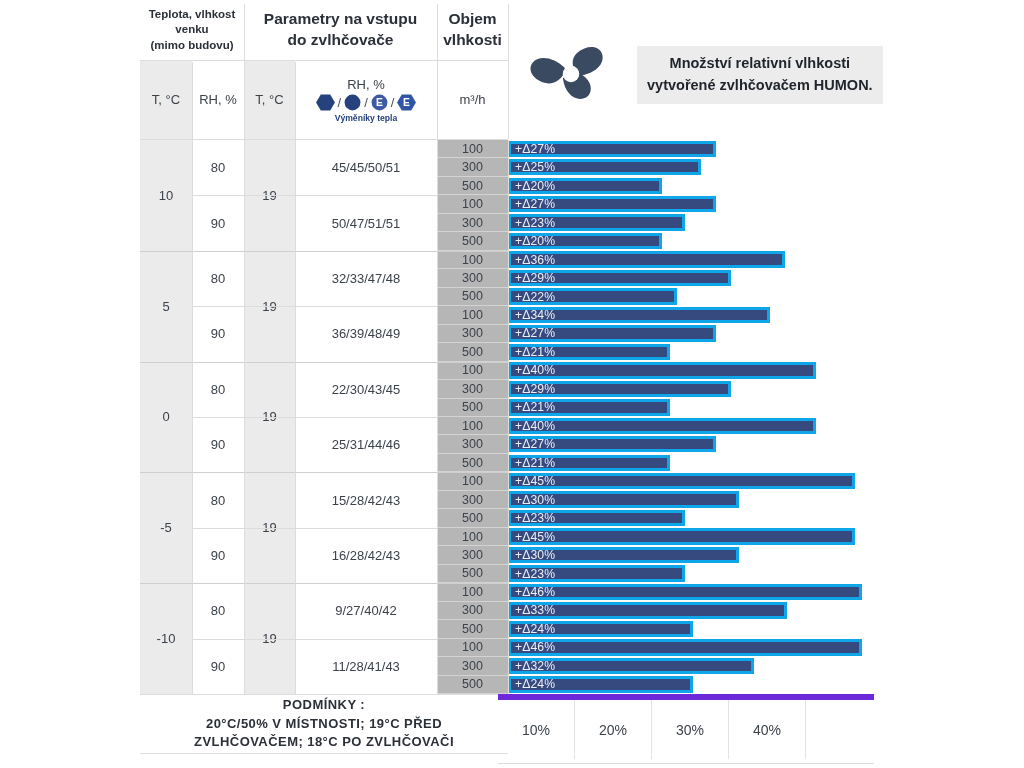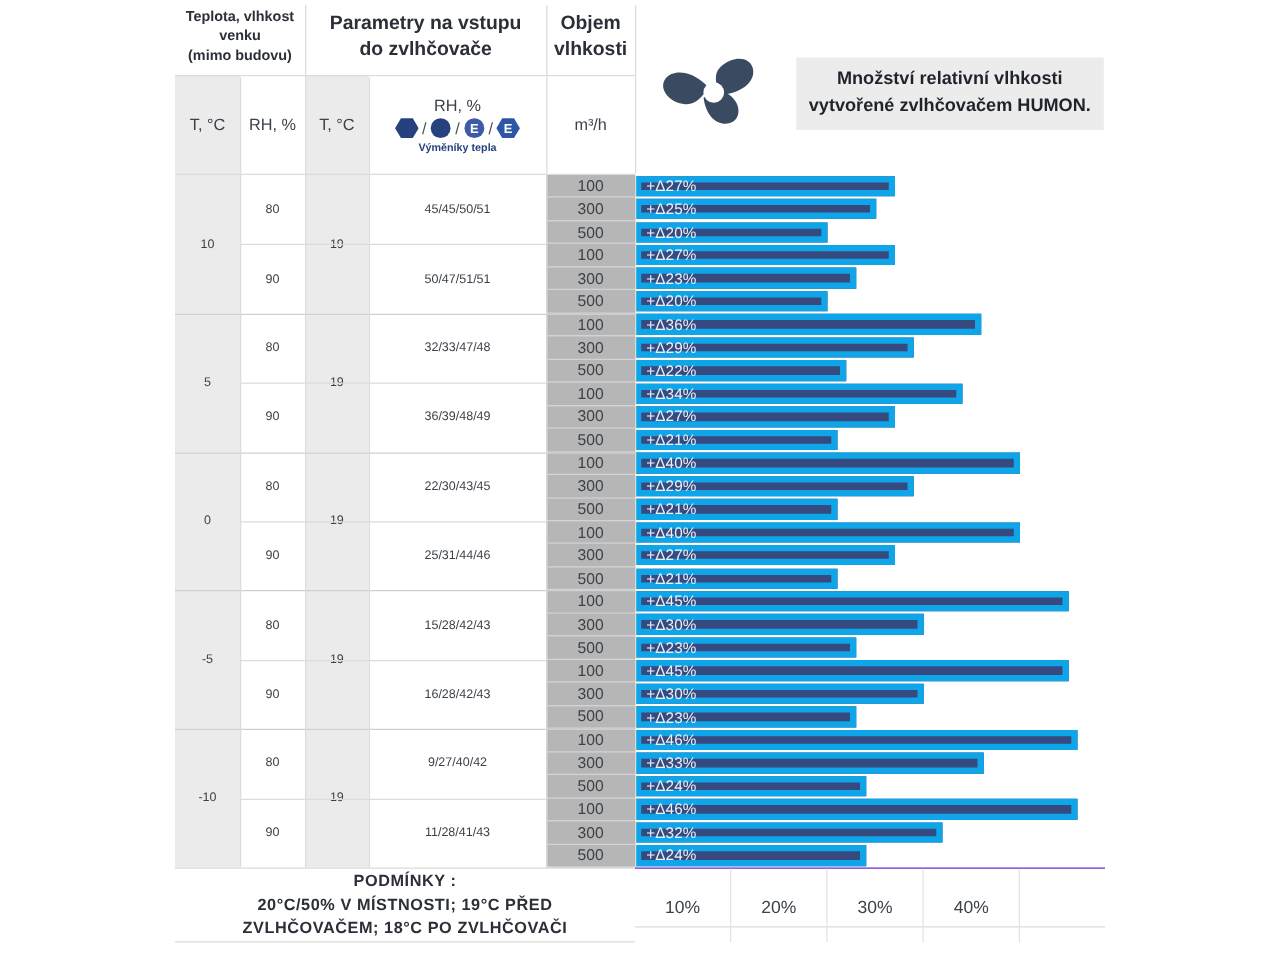--- a/index.html
+++ b/index.html
@@ -28,21 +28,21 @@
   
   
 
   .tint-light{background:#ebebeb;}
 
   .body-zone{position:absolute;left:0;top:140px;width:744px;height:554px;}
 
   .tcol,.rhcol,.t2col,.prmcol{
     position:absolute;box-sizing:border-box;
     display:flex;align-items:center;justify-content:center;
-    font-size:10px;color:#3c424a;
+    font-size:13px;color:#3c424a;
   }
   .tcol{left:0;width:52px;}
   .rhcol{left:52px;width:52px;}
   .t2col{left:104px;width:51px;}
   .prmcol{left:155px;width:142px;}
 
   .vol-cell{
     position:absolute;left:297px;width:71px;height:18.467px;
     box-sizing:border-box;
     display:flex;align-items:center;justify-content:center;
@@ -51,32 +51,32 @@
     border-bottom:1px solid #d3d3d3;
   }
 
   .barrow{
     position:absolute;left:368px;width:376px;height:18.467px;
     box-sizing:border-box;
   }
   .bar{
     position:absolute;left:0;top:0.6px;height:16.4px;
     background:#364a7f;
-    border:5px solid #0ea5e9;
+    border:3px solid #0ea5e9;
     box-sizing:border-box;
     display:flex;align-items:center;
   }
   .bar span{
     color:#eef0f6;font-size:12.2px;font-weight:500;
     padding-left:4px;white-space:nowrap;letter-spacing:.1px;
   }
 
   
-  .axis{position:absolute;left:368px;top:694px;width:376px;height:48px;
-        border-top:1px solid #6d28d9;border-bottom:1px solid #dcdcdc;box-sizing:border-box;}
+  .axis{position:absolute;left:358px;top:694px;width:376px;height:70px;
+        border-top:6px solid #6d28d9;border-bottom:1px solid #dcdcdc;box-sizing:border-box;}
   .axis-cell{
     position:absolute;top:0;height:59px;width:77px;
     box-sizing:border-box;border-right:1px solid #e3e3e3;
     display:flex;align-items:center;justify-content:center;
     font-size:14px;color:#3c424a;
   }
   .cond{
     position:absolute;left:0;top:694px;width:368px;height:60px;
     box-sizing:border-box;
     border-top:1px solid #dcdcdc;border-bottom:1px solid #dcdcdc;

